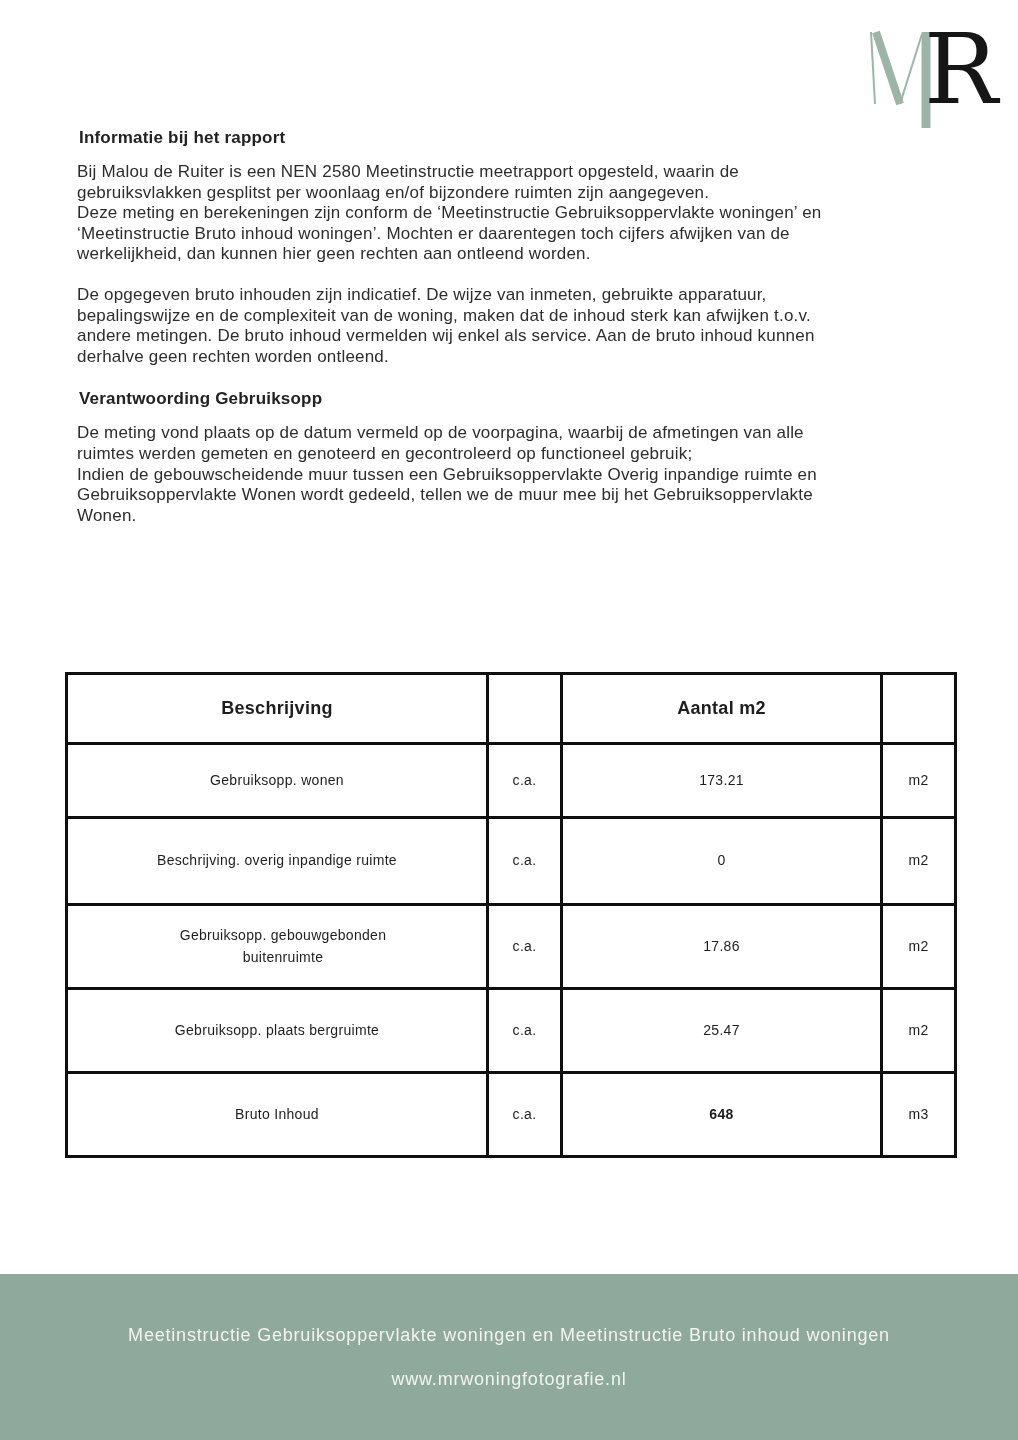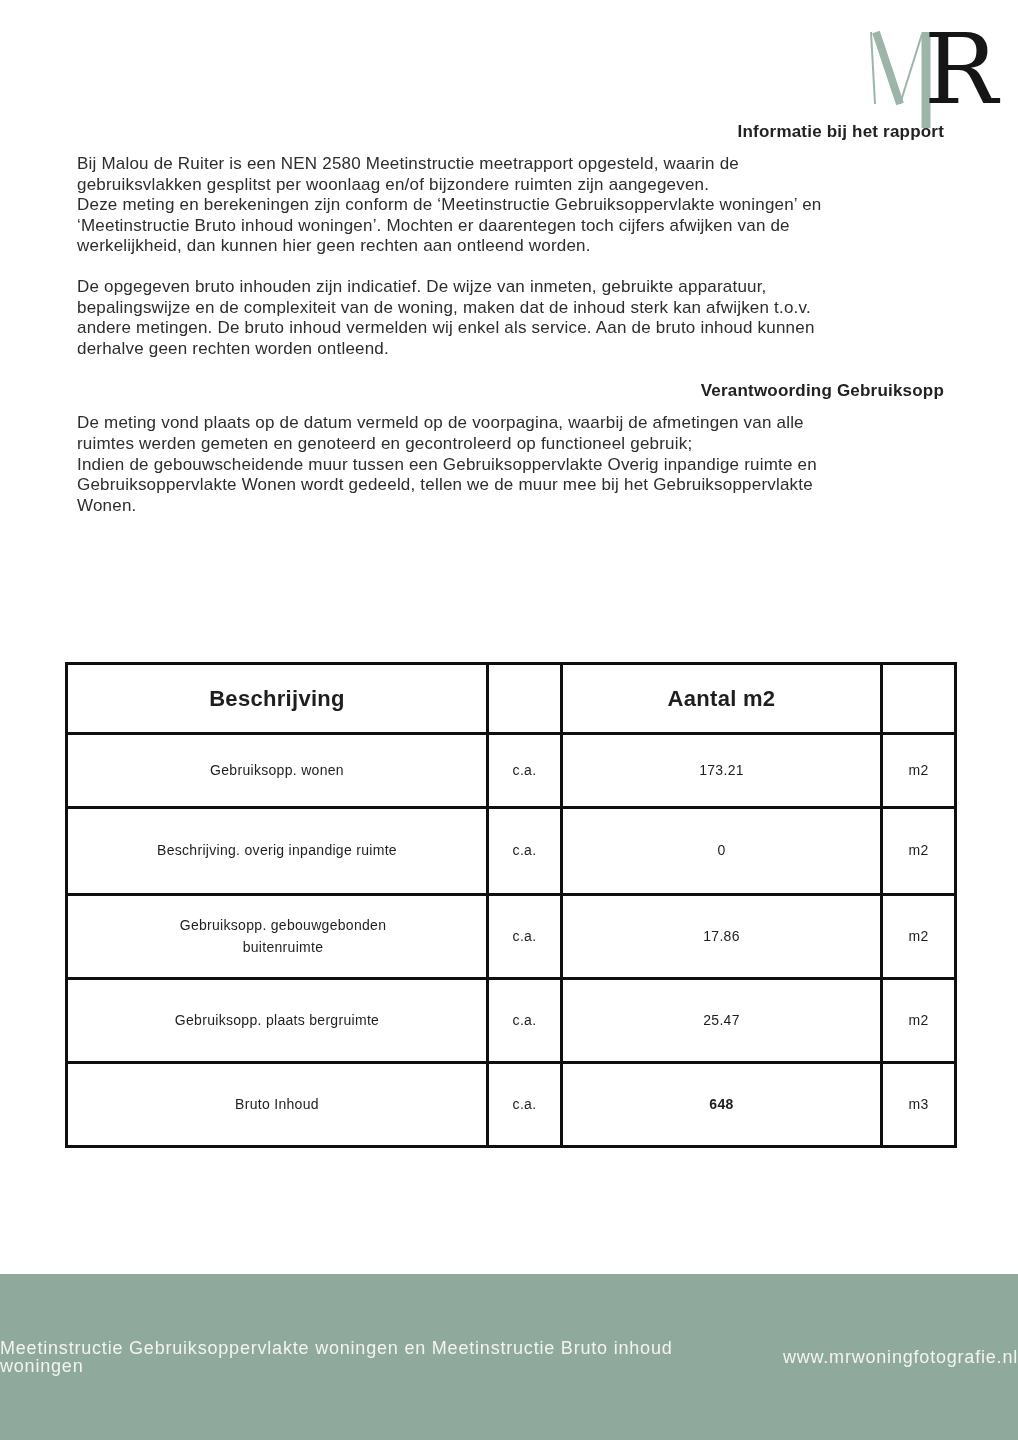--- a/index.html
+++ b/index.html
@@ -25,22 +25,22 @@
     font-family: "DejaVu Serif", serif;
     font-size: 98px; line-height: 1;
     color: #161616;
     font-weight: normal;
   }
 
   
   .content { padding: 113px 66px 0 65px; }
   .sec-heading {
     font-size: 17px; font-weight: bold;
-    line-height: 21px; margin: 8px;
-    letter-spacing: 0.2px; color: #222; text-align: right;
+    line-height: 21px; margin: 14px;
+    letter-spacing: 0.2px; color: #222;
   }
   .body-par {
     font-size: 17px; line-height: 20.6px;
     margin: 12px; white-space: pre-line;
     letter-spacing: 0.2px; color: #2d2d2d;
   }
   .par-gap { margin-top: 20px; }
   .heading-gap { margin-top: 21px; }
 
   
@@ -58,38 +58,38 @@
     border: 3px solid #0f0f0f;
     text-align: center;
     vertical-align: middle;
     padding: 0;
     font-size: 14px;
     letter-spacing: 0.3px;
     color: #1e1e1e;
     line-height: 1.55;
   }
   table.meas thead tr { height: 70px; }
-  table.meas th { font-weight: bold; font-size: 22px; }
+  table.meas th { font-weight: bold; font-size: 18px; }
   table.meas tbody tr:nth-child(1) { height: 74px; }
   table.meas tbody tr:nth-child(2) { height: 87px; }
   table.meas tbody tr:nth-child(3) { height: 84px; }
   table.meas tbody tr:nth-child(4) { height: 84px; }
   table.meas tbody tr:nth-child(5) { height: 84px; }
   table.meas tbody tr:nth-child(6) { height: 76px; }
   td.val { font-size: 17px; }
   td.val-bold { font-size: 17px; font-weight: bold; }
 
   
   .footer {
     position: absolute;
     left: 0; top: 1274px;
     width: 1018px; height: 166px;
     background: #8faa9d;
     display: flex;
-    flex-direction: row;
+    flex-direction: column;
     align-items: center;
     justify-content: center;
     gap: 26px;
   }
   .footer .f-line {
     color: #f3f4f0;
     font-size: 18px;
     letter-spacing: 0.8px;
     line-height: 1;
   }

